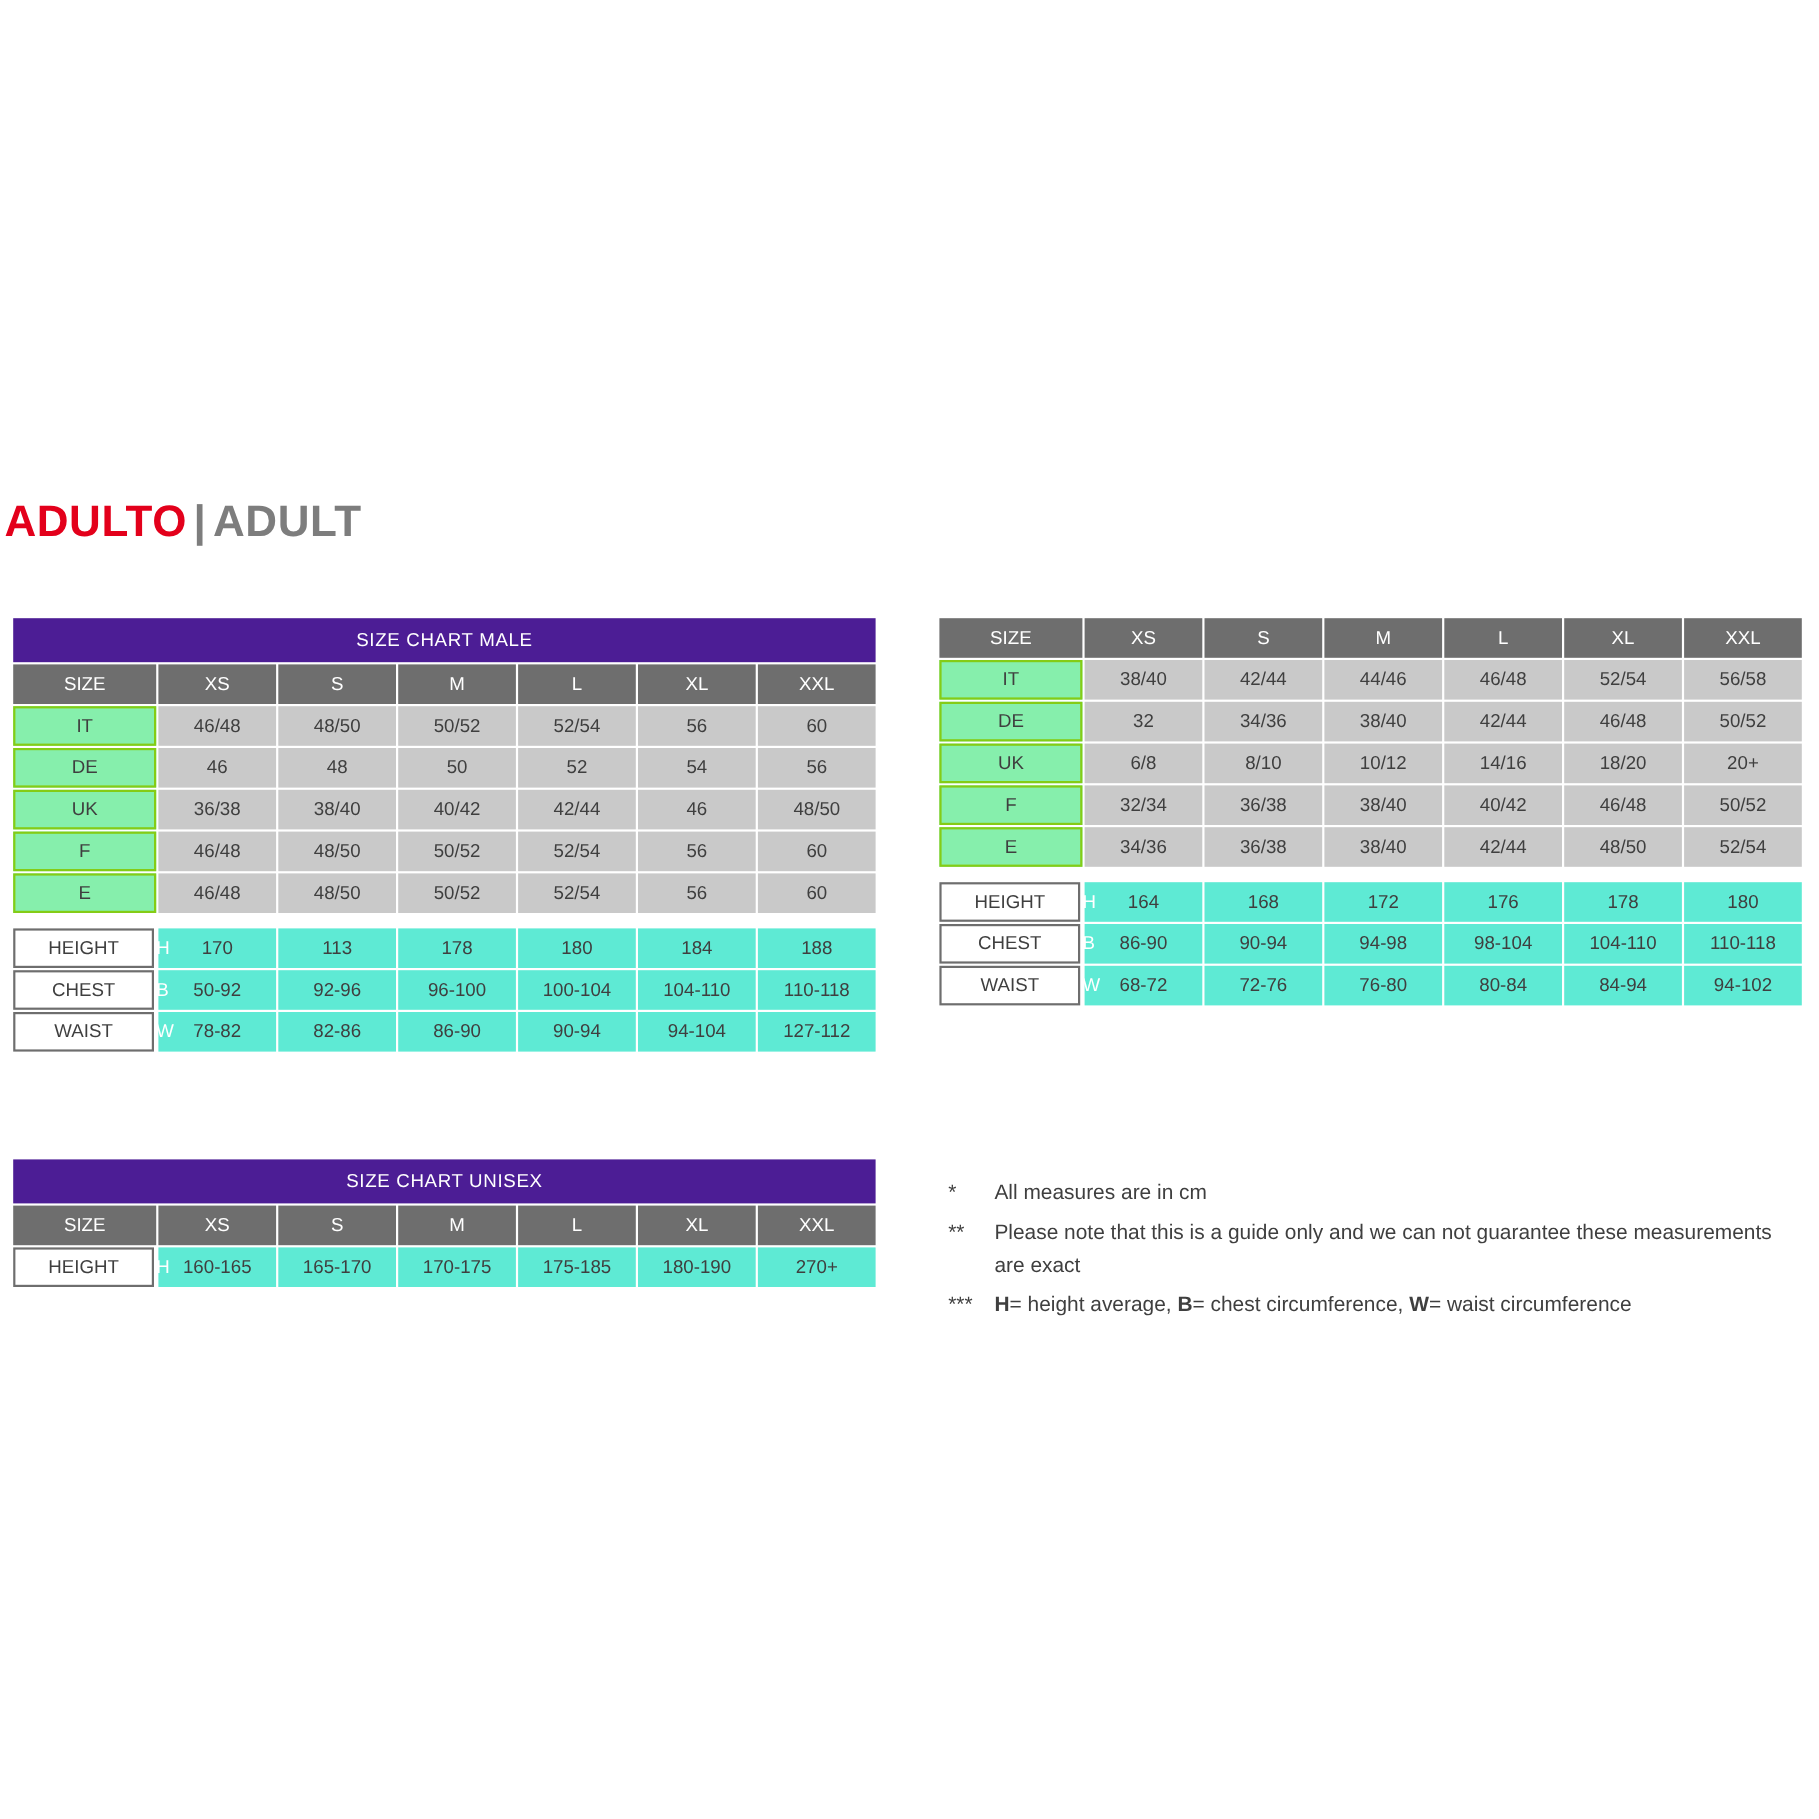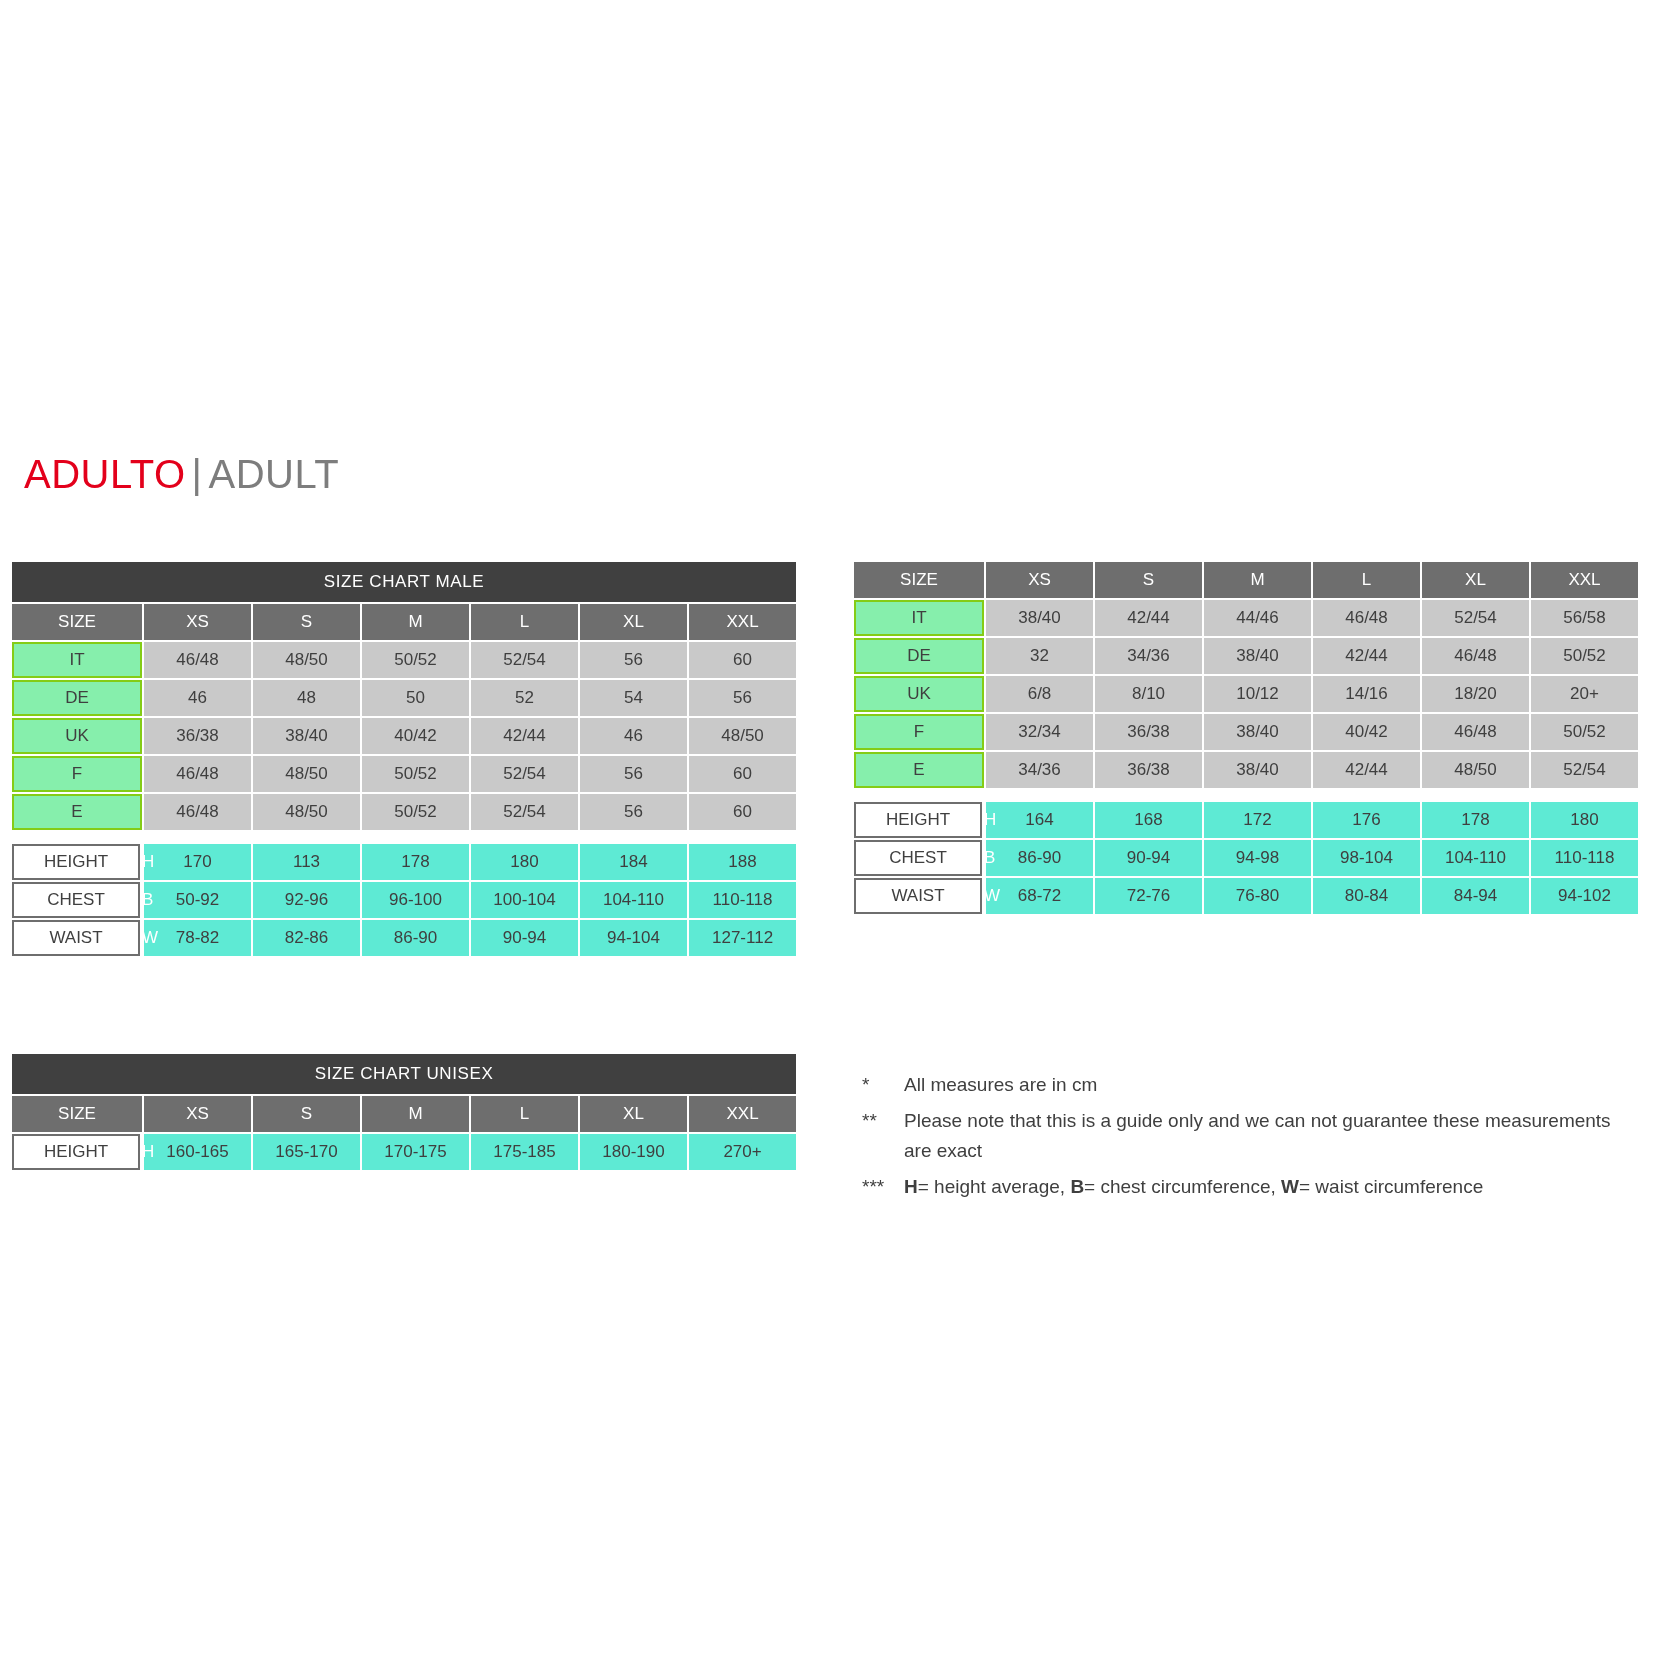--- a/index.html
+++ b/index.html
@@ -19,24 +19,24 @@
     position: absolute;
     left: 0;
     top: 0;
     width: 1654px;
     height: 1654px;
   }
 
   
   .title-block {
     position: absolute;
-    left: 24px;
+    left: 4px;
     top: 452px;
     font-size: 40px;
-    font-weight: normal;
+    font-weight: bold;
     letter-spacing: 0.5px;
     white-space: nowrap;
   }
   .title-it { color: #e3001b; }
   .title-sep { color: #7d7d7d; padding: 0 6px; }
   .title-en { color: #7d7d7d; }
 
   
   .chart {
     position: absolute;
@@ -48,21 +48,21 @@
     padding: 0;
     margin: 0;
     height: 36px;
     font-size: 17px;
     text-align: center;
     vertical-align: middle;
     font-weight: normal;
     color: #3f3f3f;
   }
   .hdr-red {
-    background: #404040;
+    background: #4c1d95;
     color: #ffffff !important;
     font-weight: bold;
     font-size: 21px;
     letter-spacing: 0.6px;
     height: 40px !important;
   }
   .hdr-dark {
     background: #6e6e6e;
     color: #ffffff !important;
     font-weight: normal;

